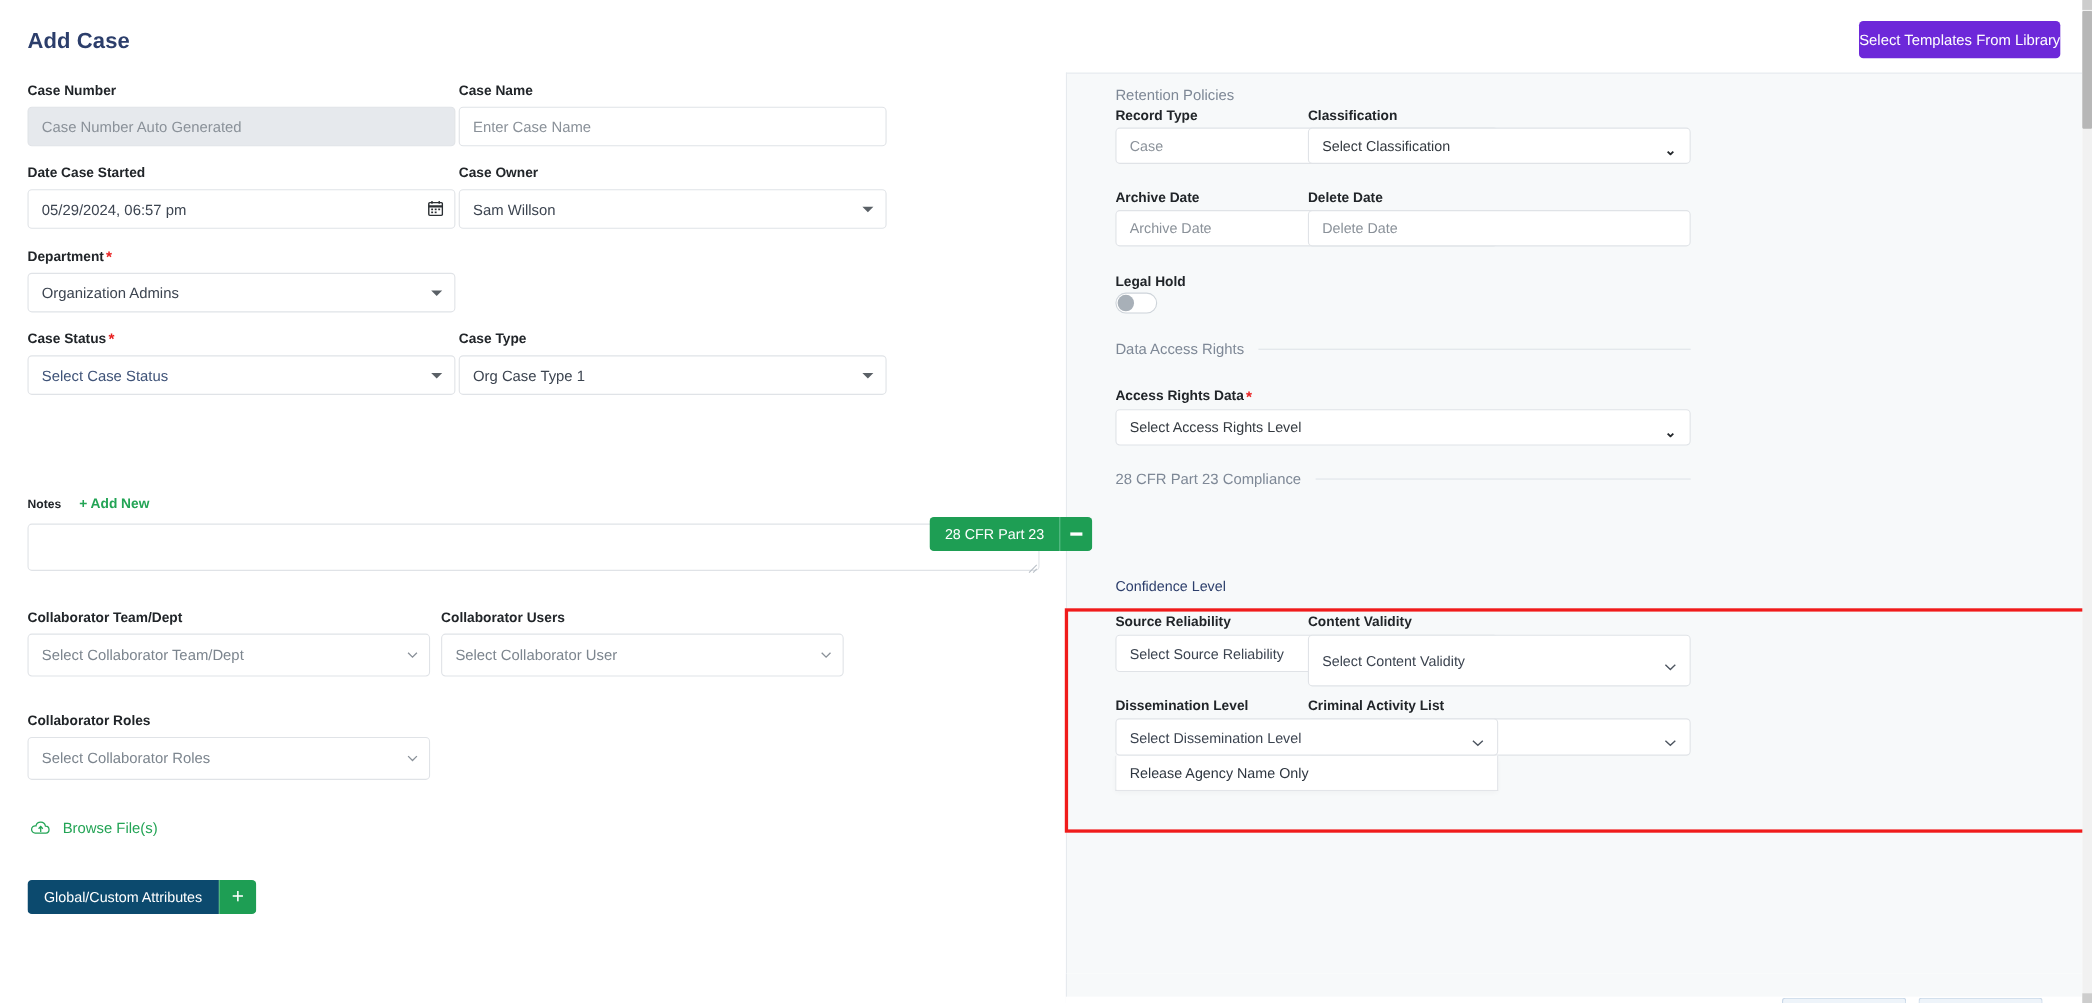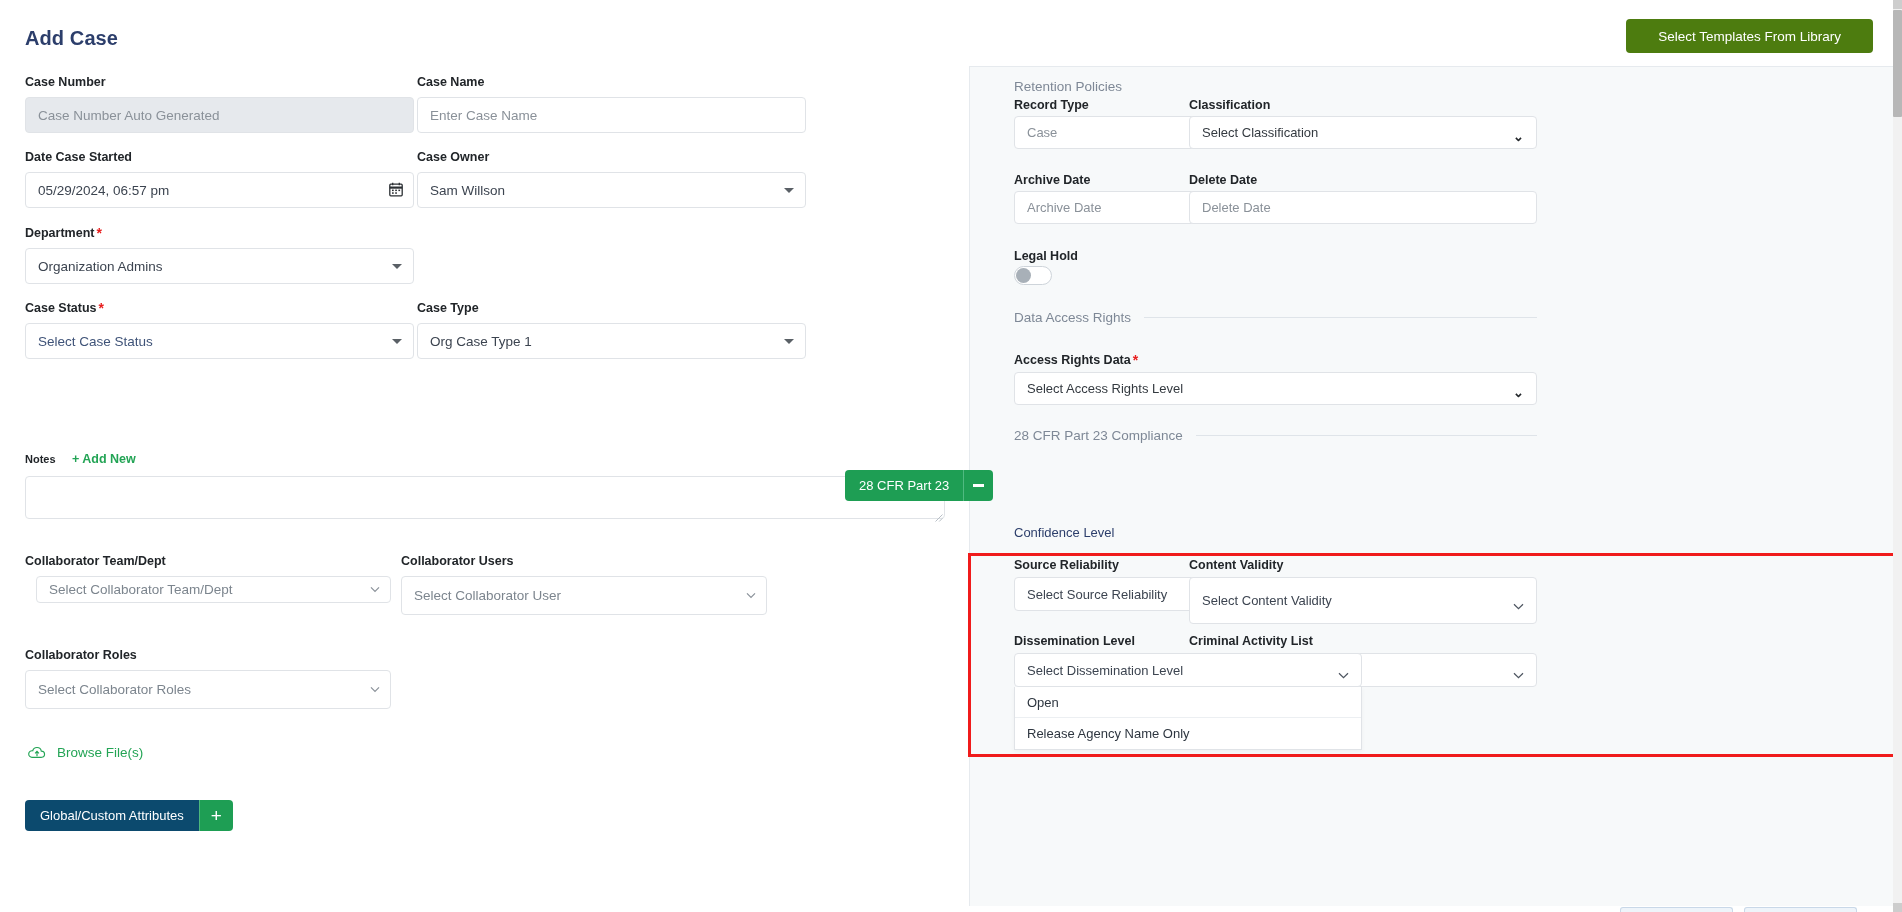--- a/index.html
+++ b/index.html
@@ -166,25 +166,25 @@
   .right-panel {
     position: absolute;
     left: 969px; top: 0;
     width: 924px;
     height: 912px;
     background: #ffffff;
   }
   .tpl-btn {
     position: absolute;
     right: 20px; top: 19px;
-    background: #4d7c0f;
+    background: #6d28d9;
     color: #ffffff;
     font-size: 13.5px;
     height: 34px;
-    padding: 0 32px;
+    padding: 0 0;
     border: none;
     border-radius: 4px;
     display: flex; align-items: center;
     font-family: "Liberation Sans", sans-serif;
     cursor: pointer;
   }
   .right-body {
     position: absolute;
     left: 0; top: 66px;
     width: 924px;
@@ -459,21 +459,21 @@
       <span class="resize-grip">
         <svg viewBox="0 0 9 9" width="9" height="9" stroke="#b8bfc6" stroke-width="1">
           <line x1="8.5" y1="1.5" x2="1.5" y2="8.5"></line>
           <line x1="8.5" y1="5.2" x2="5.2" y2="8.5"></line>
         </svg>
       </span>
     </div>
 
     <div class="fld" style="left:25px; top:554px; width:366px;">
       <label class="field-label">Collaborator Team/Dept</label>
-      <div class="input-box" style="height:27px;margin-left:11px;">
+      <div class="input-box" style="height:39px;">
         <span class="ph" style="color:#7c858e;">Select Collaborator Team/Dept</span>
         <span class="caret-thin">
           <svg viewBox="0 0 10 7" width="10" height="7" fill="none" stroke="#8a9199" stroke-width="1.2">
               <path d="M1 1.4 L5 5.4 L9 1.4"></path>
             </svg>
         </span>
       </div>
     </div>
 
     <div class="fld" style="left:401px; top:554px; width:366px;">
@@ -613,21 +613,20 @@
   <div class="rp-input" style="left:1189px; top:653px; width:348px; height:34px;">
     <span class="val" style="color:#3c4450;">Select Criminal Activity</span>
     <span class="chev">
       <svg viewBox="0 0 11 7" width="11" height="7" fill="none" stroke="#4d5560" stroke-width="1.25">
           <path d="M1 1.3 L5.5 5.6 L10 1.3"></path>
         </svg>
     </span>
   </div>
 
   <div class="dropdown-menu" style="left:1014px; top:687px; width:348px;">
-    <div class="dropdown-item">Open</div>
     <div class="dropdown-item">Release Agency Name Only</div>
   </div>
 
   <div class="footer-area">
     <div class="footer-strip"></div>
     <div class="footer-btn b1"></div>
     <div class="footer-btn b2"></div>
   </div>
 
   <div class="red-box"></div>

